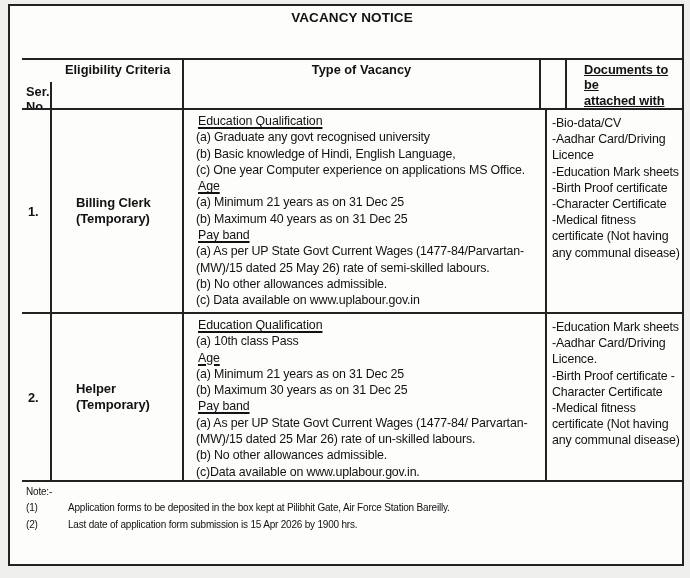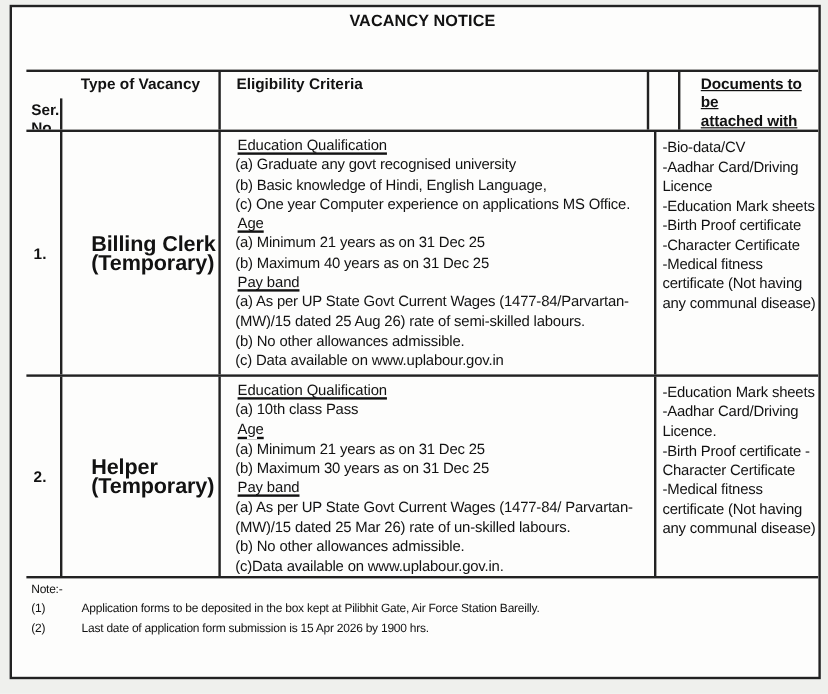--- a/index.html
+++ b/index.html
@@ -96,21 +96,21 @@
     display: flex;
     align-items: center;
     font-weight: bold;
     font-size: 12.8px;
     padding-left: 6px;
   }
   .c-type {
     display: flex;
     align-items: center;
     font-weight: bold;
-    font-size: 18px;
+    font-size: 13px;
     line-height: 16.5px;
     white-space: pre-line;
     padding-left: 24px;
     letter-spacing: -0.1px;
   }
   .c-elig {
     padding: 3px 2px 0 12px;
     font-size: 12.4px;
     line-height: 16.3px;
     letter-spacing: -0.15px;
@@ -159,43 +159,43 @@
 <div class="page">
   <div class="doc">
 
     <div class="title-block">
       <div class="notice-title">VACANCY NOTICE</div>
     </div>
 
     <div class="header-row">
       <div class="hcell h-ser">Ser.
 No.</div>
+      <div class="hcell h-elig">Eligibility Criteria</div>
       <div class="hcell h-type">Type of Vacancy</div>
-      <div class="hcell h-elig">Eligibility Criteria</div>
       <div class="hcell h-gap"></div>
       <div class="hcell h-docs">Documents to be
 attached with
 application form</div>
     </div>
 
     <div class="vrow vrow-1">
       <div class="cell c-ser">1.</div>
       <div class="cell c-type">Billing Clerk
 (Temporary)</div>
       <div class="cell c-elig">
         <span class="sec-heading">Education Qualification</span>
         <span class="sec-items">(a) Graduate any govt recognised university
 (b) Basic knowledge of Hindi, English Language,
 (c) One year Computer experience on applications MS Office.</span>
         <span class="sec-heading">Age</span>
         <span class="sec-items">(a) Minimum 21 years as on 31 Dec 25
 (b) Maximum 40 years as on 31 Dec 25</span>
         <span class="sec-heading">Pay band</span>
         <span class="sec-items">(a) As per UP State Govt Current Wages (1477-84/Parvartan-
-(MW)/15 dated 25 Aug 26) rate of semi-skilled labours.
+(MW)/15 dated 25 May 26) rate of semi-skilled labours.
 (b) No other allowances admissible.
 (c) Data available on www.uplabour.gov.in</span>
       </div>
       <div class="cell c-docs">-Bio-data/CV
 -Aadhar Card/Driving
 Licence
 -Education Mark sheets
 -Birth Proof certificate
 -Character Certificate
 -Medical fitness

